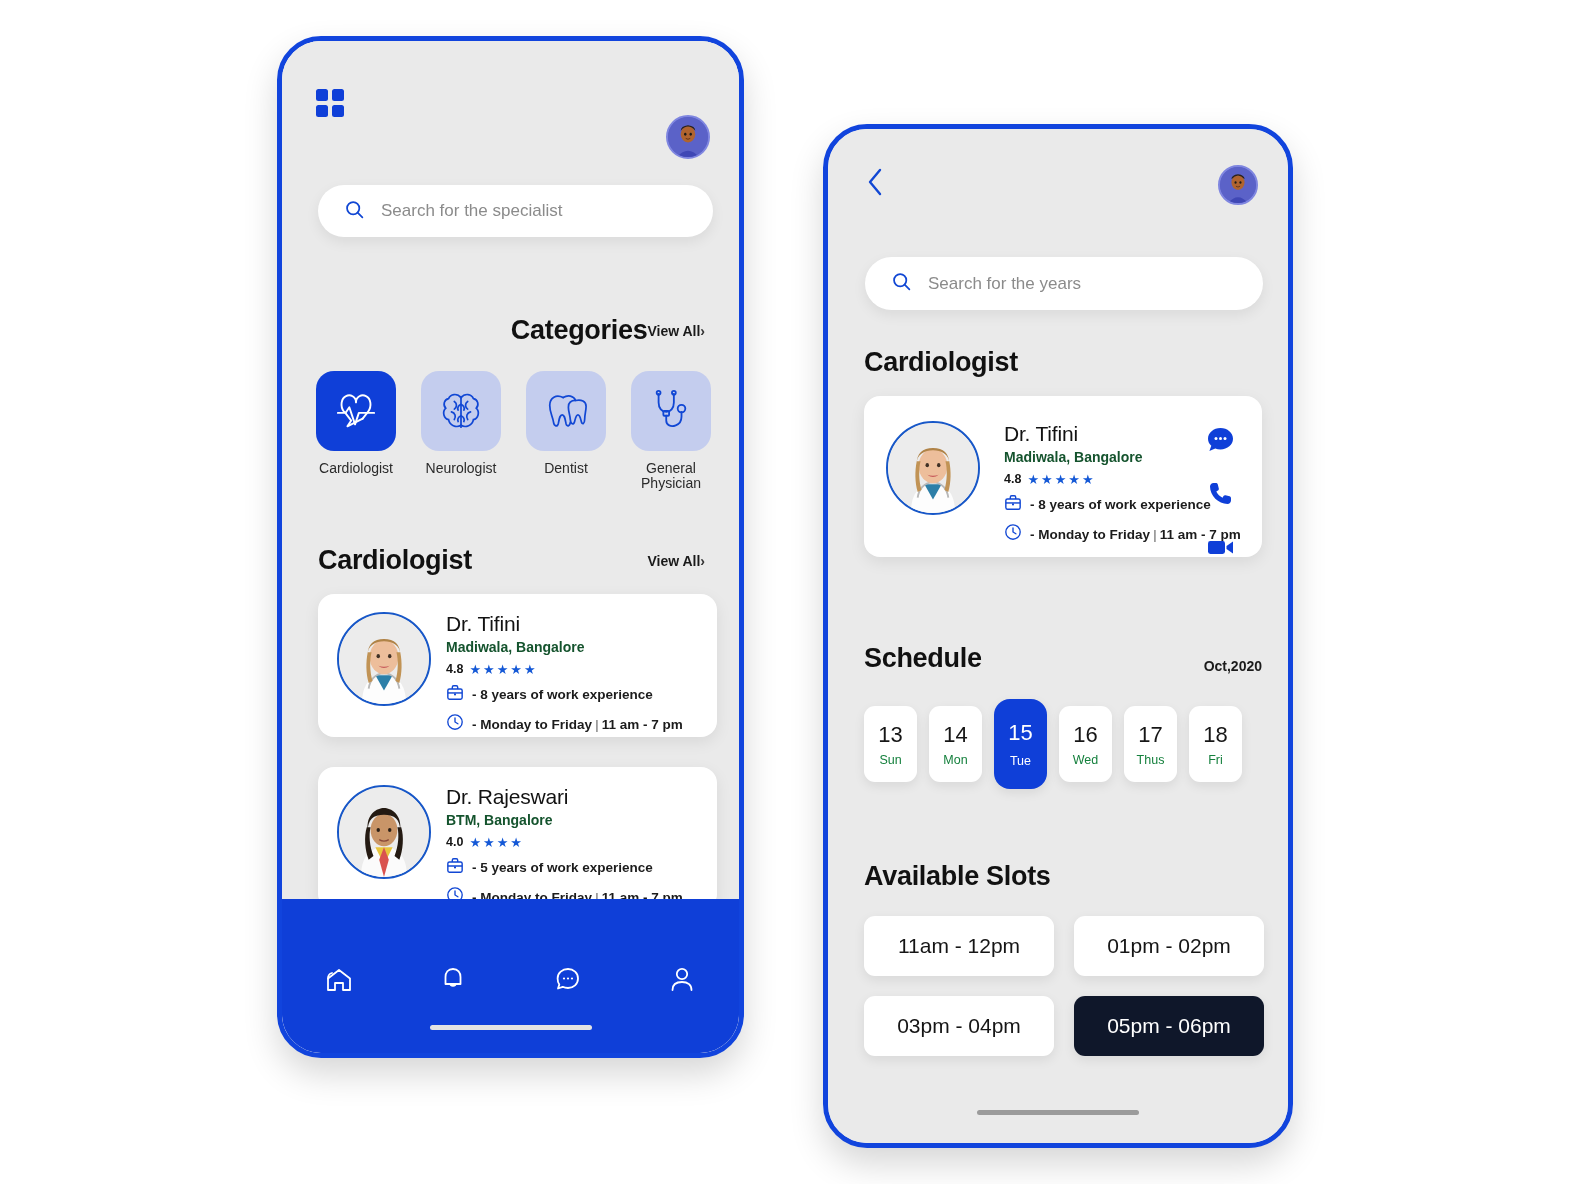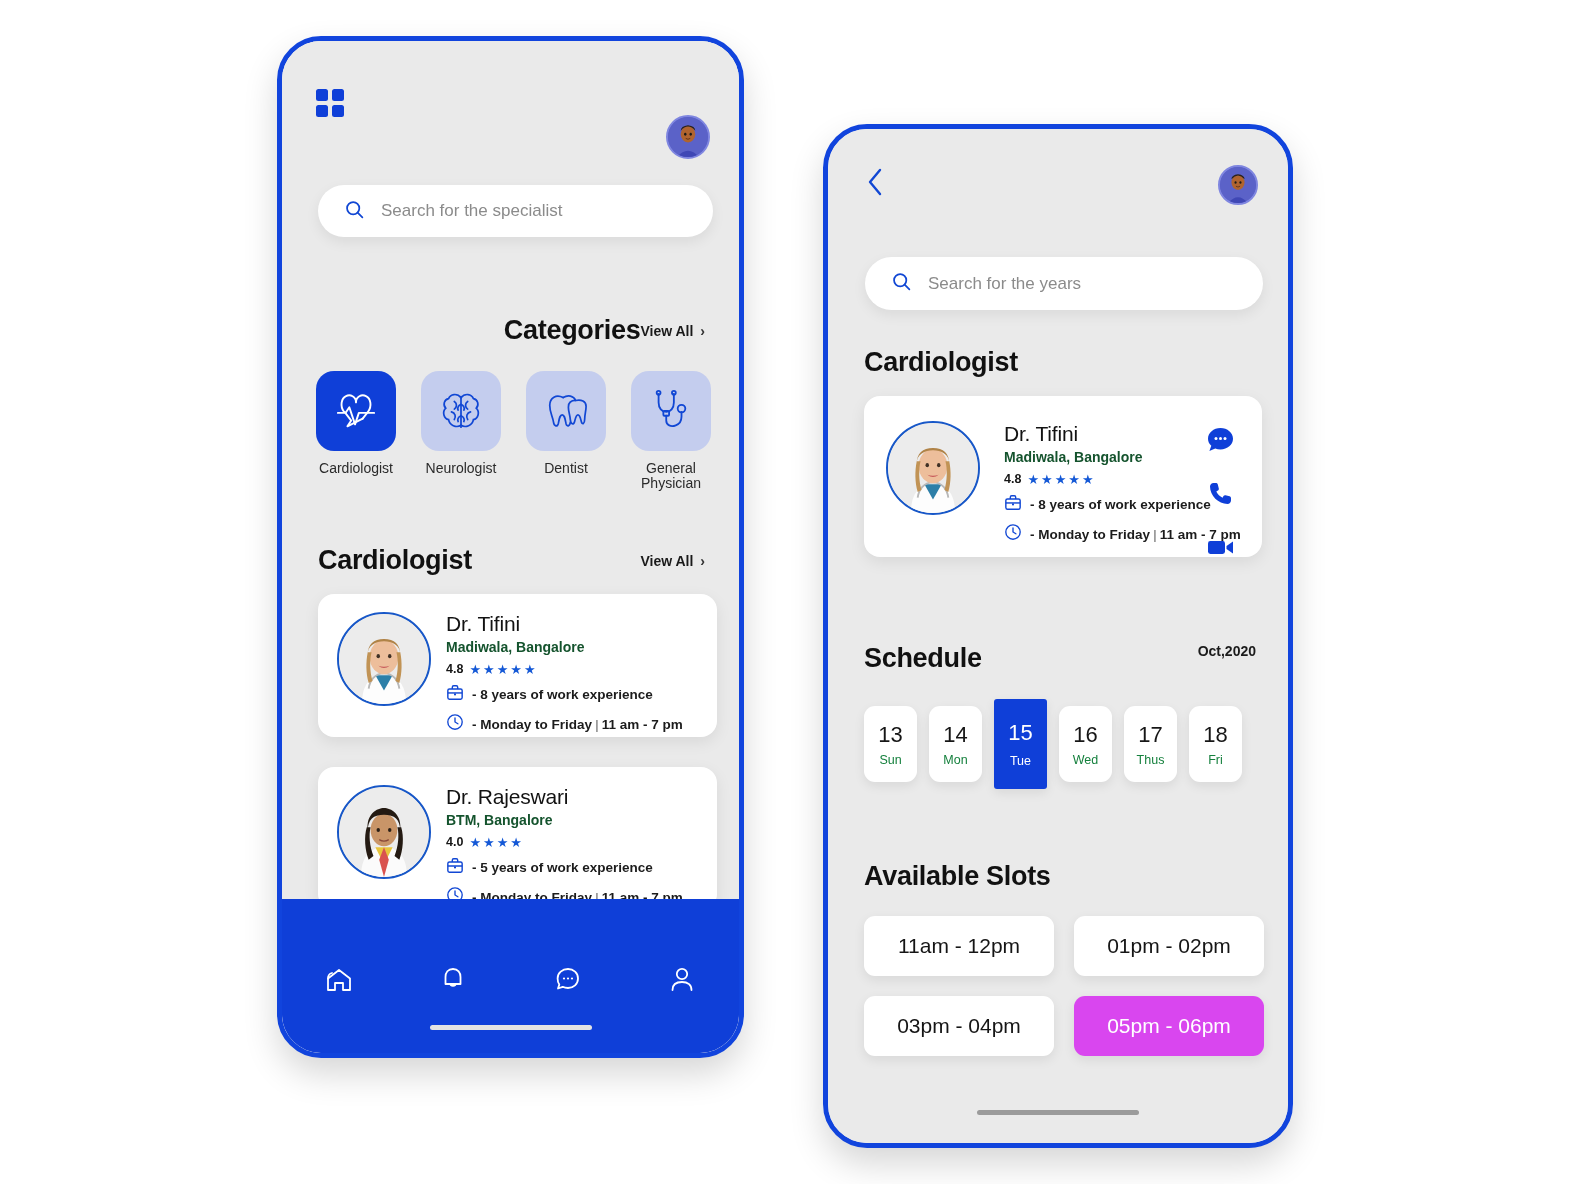--- a/index.html
+++ b/index.html
@@ -23,21 +23,21 @@
   #phone-home { left: 277px; top: 36px; width: 467px; height: 1022px; border-radius: 44px; }
   #phone-detail { left: 823px; top: 124px; width: 470px; height: 1024px; border-radius: 44px; }
 
   .screen { position: absolute; inset: 0; background: #eaeaea; }
 
   
   .section-title {
     font-size: 27px; font-weight: 700; color: #111; letter-spacing: -0.3px;
   }
   .view-all {
-    display: flex; align-items: center; gap: 7px;
+    display: flex; align-items: center; 
     font-size: 14px; font-weight: 700; color: #1a1a1a;
   }
   .view-all .chev { font-size: 14px; color: #333; line-height: 1; }
   .grid-icon { position: absolute; left: 34px; top: 48px; width: 30px; height: 30px; }
   .grid-icon i {
     position: absolute; width: 12px; height: 12px; background: #0f3fd8; border-radius: 2.5px;
   }
   .grid-icon i:nth-child(1){ left:0; top:0; }
   .grid-icon i:nth-child(2){ left:16px; top:0; }
   .grid-icon i:nth-child(3){ left:0; top:16px; }
@@ -110,46 +110,46 @@
     position: absolute; left: 50%; transform: translateX(-50%);
     width: 162px; height: 5px; border-radius: 3px; background: #e3e3e3;
   }
   #phone-home .home-ind { bottom: 23px; }
   #phone-detail .home-ind { bottom: 28px; background: #9b9b9b; }
 
   
   .back-chev { position: absolute; left: 33px; top: 36px; width: 30px; height: 34px; }
 
   .sched-head {
-    position: absolute; left: 36px; right: 32px; top: 514px;
-    display: flex; align-items: flex-start; justify-content: space-between;
+    position: absolute; left: 36px; right: 26px; top: 514px;
+    display: flex; align-items: flex-end; justify-content: space-between;
   }
   .sched-date { font-size: 14px; font-weight: 700; color: #1b1b1b; }
 
   .days { position: absolute; left: 36px; top: 577px; display: flex; gap: 12px; align-items: flex-start; }
   .day {
     width: 53px; height: 76px; background: #fff; border-radius: 11px;
     display: flex; flex-direction: column; align-items: center; justify-content: center; gap: 5px;
     box-shadow: 0 4px 11px rgba(0,0,0,0.08);
   }
   .day .d { font-size: 22px; color: #161616; }
   .day .w { font-size: 12.5px; color: #15803d; }
   .day.sel {
-    background: #0f3fd8; height: 90px; margin-top: -7px; border-radius: 3px; gap: 8px;
+    background: #0f3fd8; height: 90px; margin-top: -7px; border-radius: 16px; gap: 8px;
   }
   .day.sel .d, .day.sel .w { color: #fff; }
 
   .slots-title { position: absolute; left: 36px; top: 732px; }
   .slots { position: absolute; left: 36px; top: 787px; display: flex; flex-wrap: wrap; gap: 20px; width: 400px; }
   .slot {
     width: 190px; height: 60px; background: #fff; border-radius: 11px;
     display: flex; align-items: center; justify-content: center;
     font-size: 21px; color: #151515; box-shadow: 0 4px 12px rgba(0,0,0,0.08);
   }
-  .slot.sel { background: #d946ef; color: #fff; }
+  .slot.sel { background: #0f172a; color: #fff; }
 
   .actions { position: absolute; right: 27px; top: 32px; display: flex; flex-direction: column; gap: 28px; align-items: center; }
   .action { width: 30px; height: 26px; display: flex; align-items: center; justify-content: center; }
 </style>
 </head>
 <body>
 
 <div class="canvas">
 
   <div class="phone" id="phone-home">

